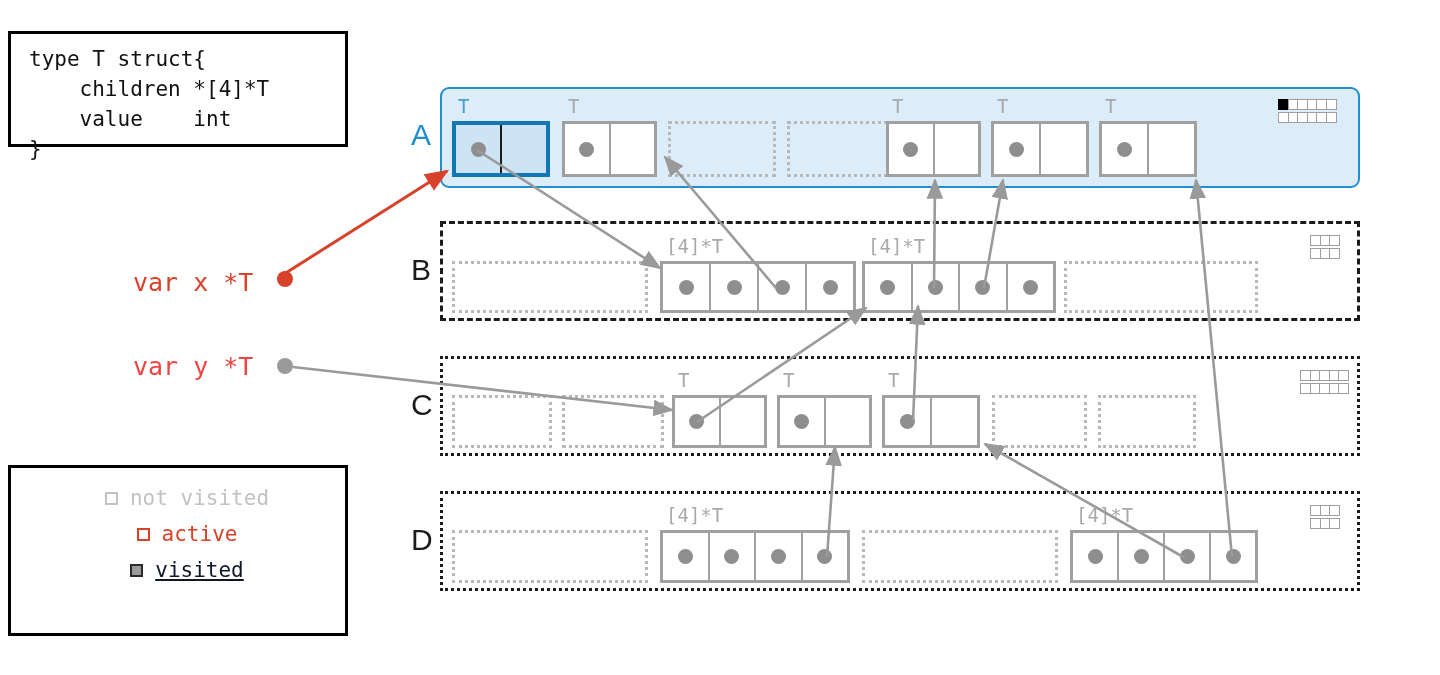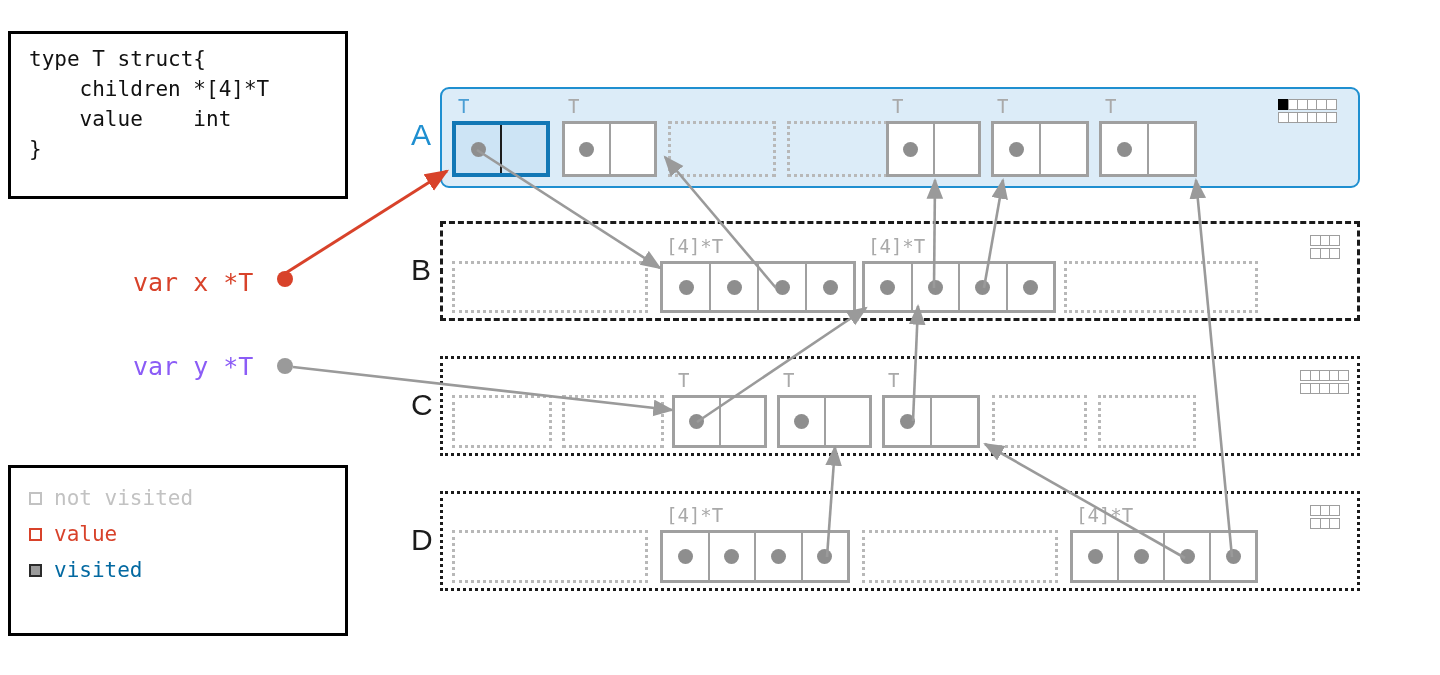--- a/index.html
+++ b/index.html
@@ -5,51 +5,51 @@
   html,body{margin:0;padding:0;}
   body{
     width:1440px;height:675px;background:#ffffff;position:relative;
     font-family:"DejaVu Sans Mono","Liberation Mono",monospace;
     overflow:hidden;
   }
   .abs{position:absolute;}
 
   
   #code-box{
-    left:8px;top:31px;width:340px;height:168px;
+    left:8px;top:31px;width:340px;height:116px;
     border:3px solid #000;background:#fff;box-sizing:border-box;
     padding:10px 0 0 18px;
   }
   #code-box pre{
     margin:0;font-family:"DejaVu Sans Mono","Liberation Mono",monospace;
     font-size:21px;line-height:30px;color:#111;white-space:pre;
   }
 
   
   #legend-box{
     left:8px;top:465px;width:340px;height:171px;
     border:3px solid #000;background:#fff;box-sizing:border-box;
     padding:12px 0 0 18px;
   }
-  .legend-row{display:flex;align-items:center;height:36px;}
+  .legend-row{display:flex;align-items:center;height:36px;justify-content:center;}
   .legend-swatch{
     width:13px;height:13px;box-sizing:border-box;margin-right:12px;flex:none;
   }
   .legend-label{font-size:21px;font-family:"DejaVu Sans Mono","Liberation Mono",monospace;}
 
   
   .sw-notvisited{border:2px solid #c2c2c2;background:#fff;}
   .sw-worklist{border:2px solid #1f8fd0;background:#cfe7f5;}
   .sw-active{border:2px solid #d8422a;background:#fff;}
   .sw-visited{border:2px solid #2b2b2b;background:#9b9b9b;}
 
   .c-notvisited{color:#c2c2c2;}
-  .c-worklist{color:#8b5cf6;}
+  .c-worklist{color:#ef4444;}
   .c-active{color:#d8422a;}
-  .c-visited{color:#0369a1;}
+  .c-visited{color:#0f172a;text-decoration:underline;}
 
   
   .var-label{font-size:25px;font-family:"DejaVu Sans Mono","Liberation Mono",monospace;}
   #var-x{left:133px;top:268px;}
   #var-y{left:133px;top:352px;}
 
   
   .row-letter{
     font-size:30px;font-family:"Liberation Sans",sans-serif;
   }
@@ -125,21 +125,21 @@
 }</pre>
 </div>
 
 <div id="legend-box" class="abs">
   <div class="legend-row">
     <span class="legend-swatch sw-notvisited"></span>
     <span class="legend-label c-notvisited">not visited</span>
   </div>
   <div class="legend-row">
     <span class="legend-swatch sw-active"></span>
-    <span class="legend-label c-active">value</span>
+    <span class="legend-label c-active">active</span>
   </div>
   <div class="legend-row">
     <span class="legend-swatch sw-visited"></span>
     <span class="legend-label c-visited">visited</span>
   </div>
 </div>
 
 <div id="var-x" class="abs var-label c-active">var x *T</div>
 <div id="var-y" class="abs var-label c-worklist">var y *T</div>
 

